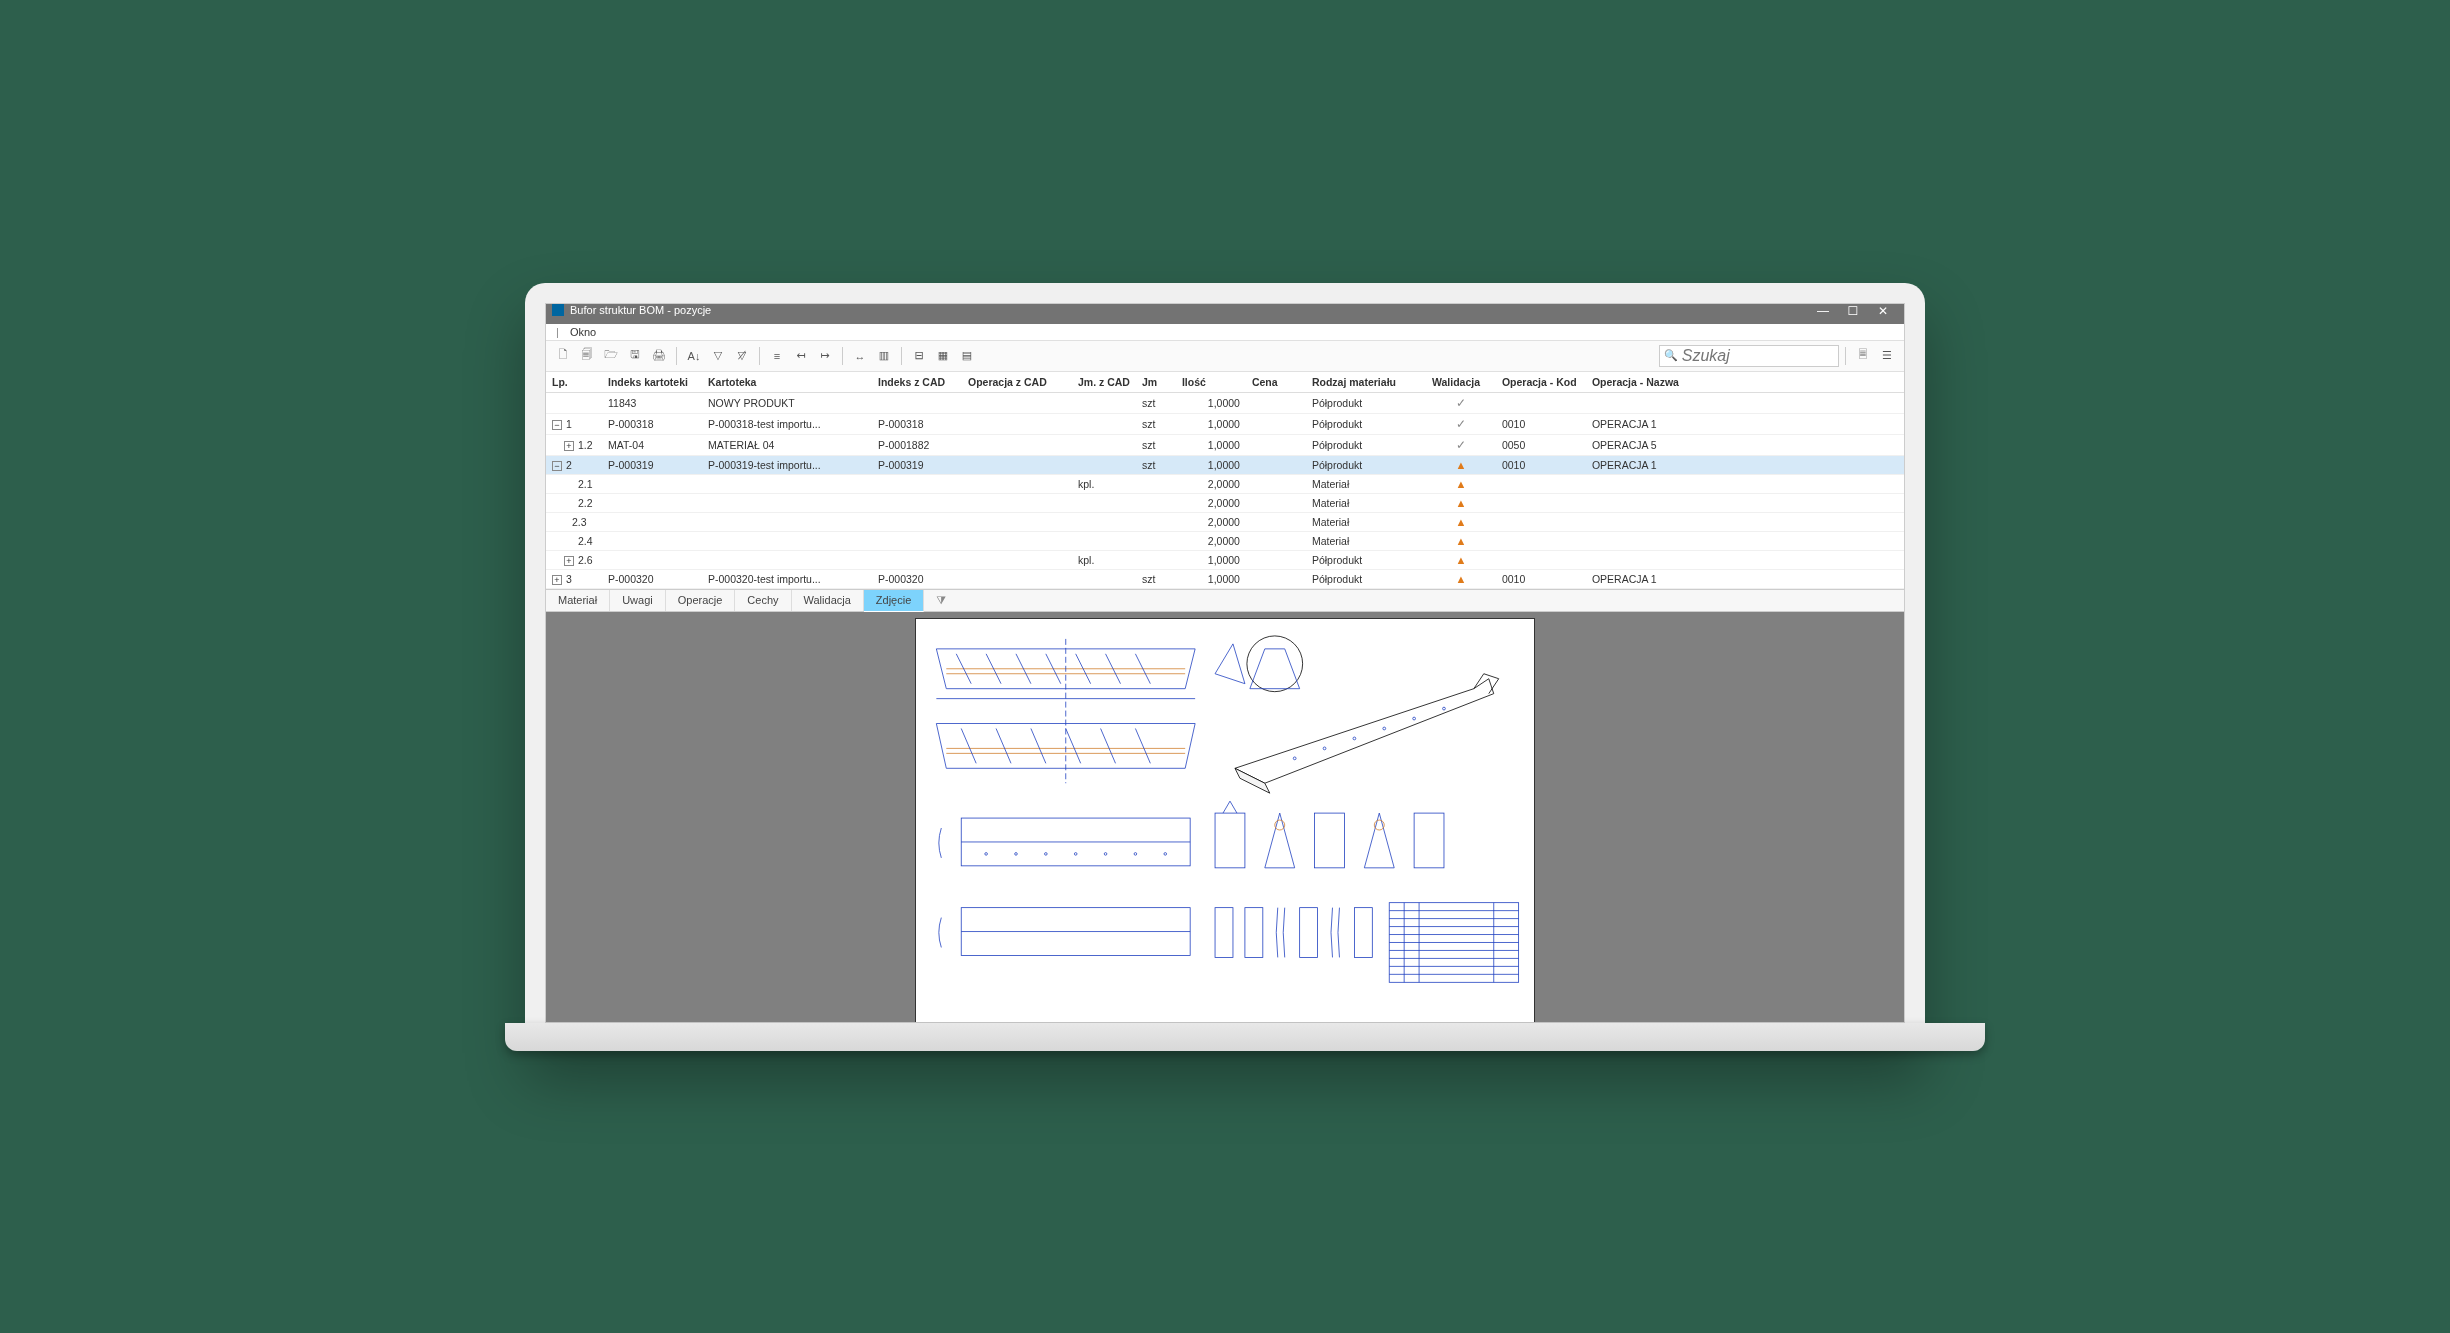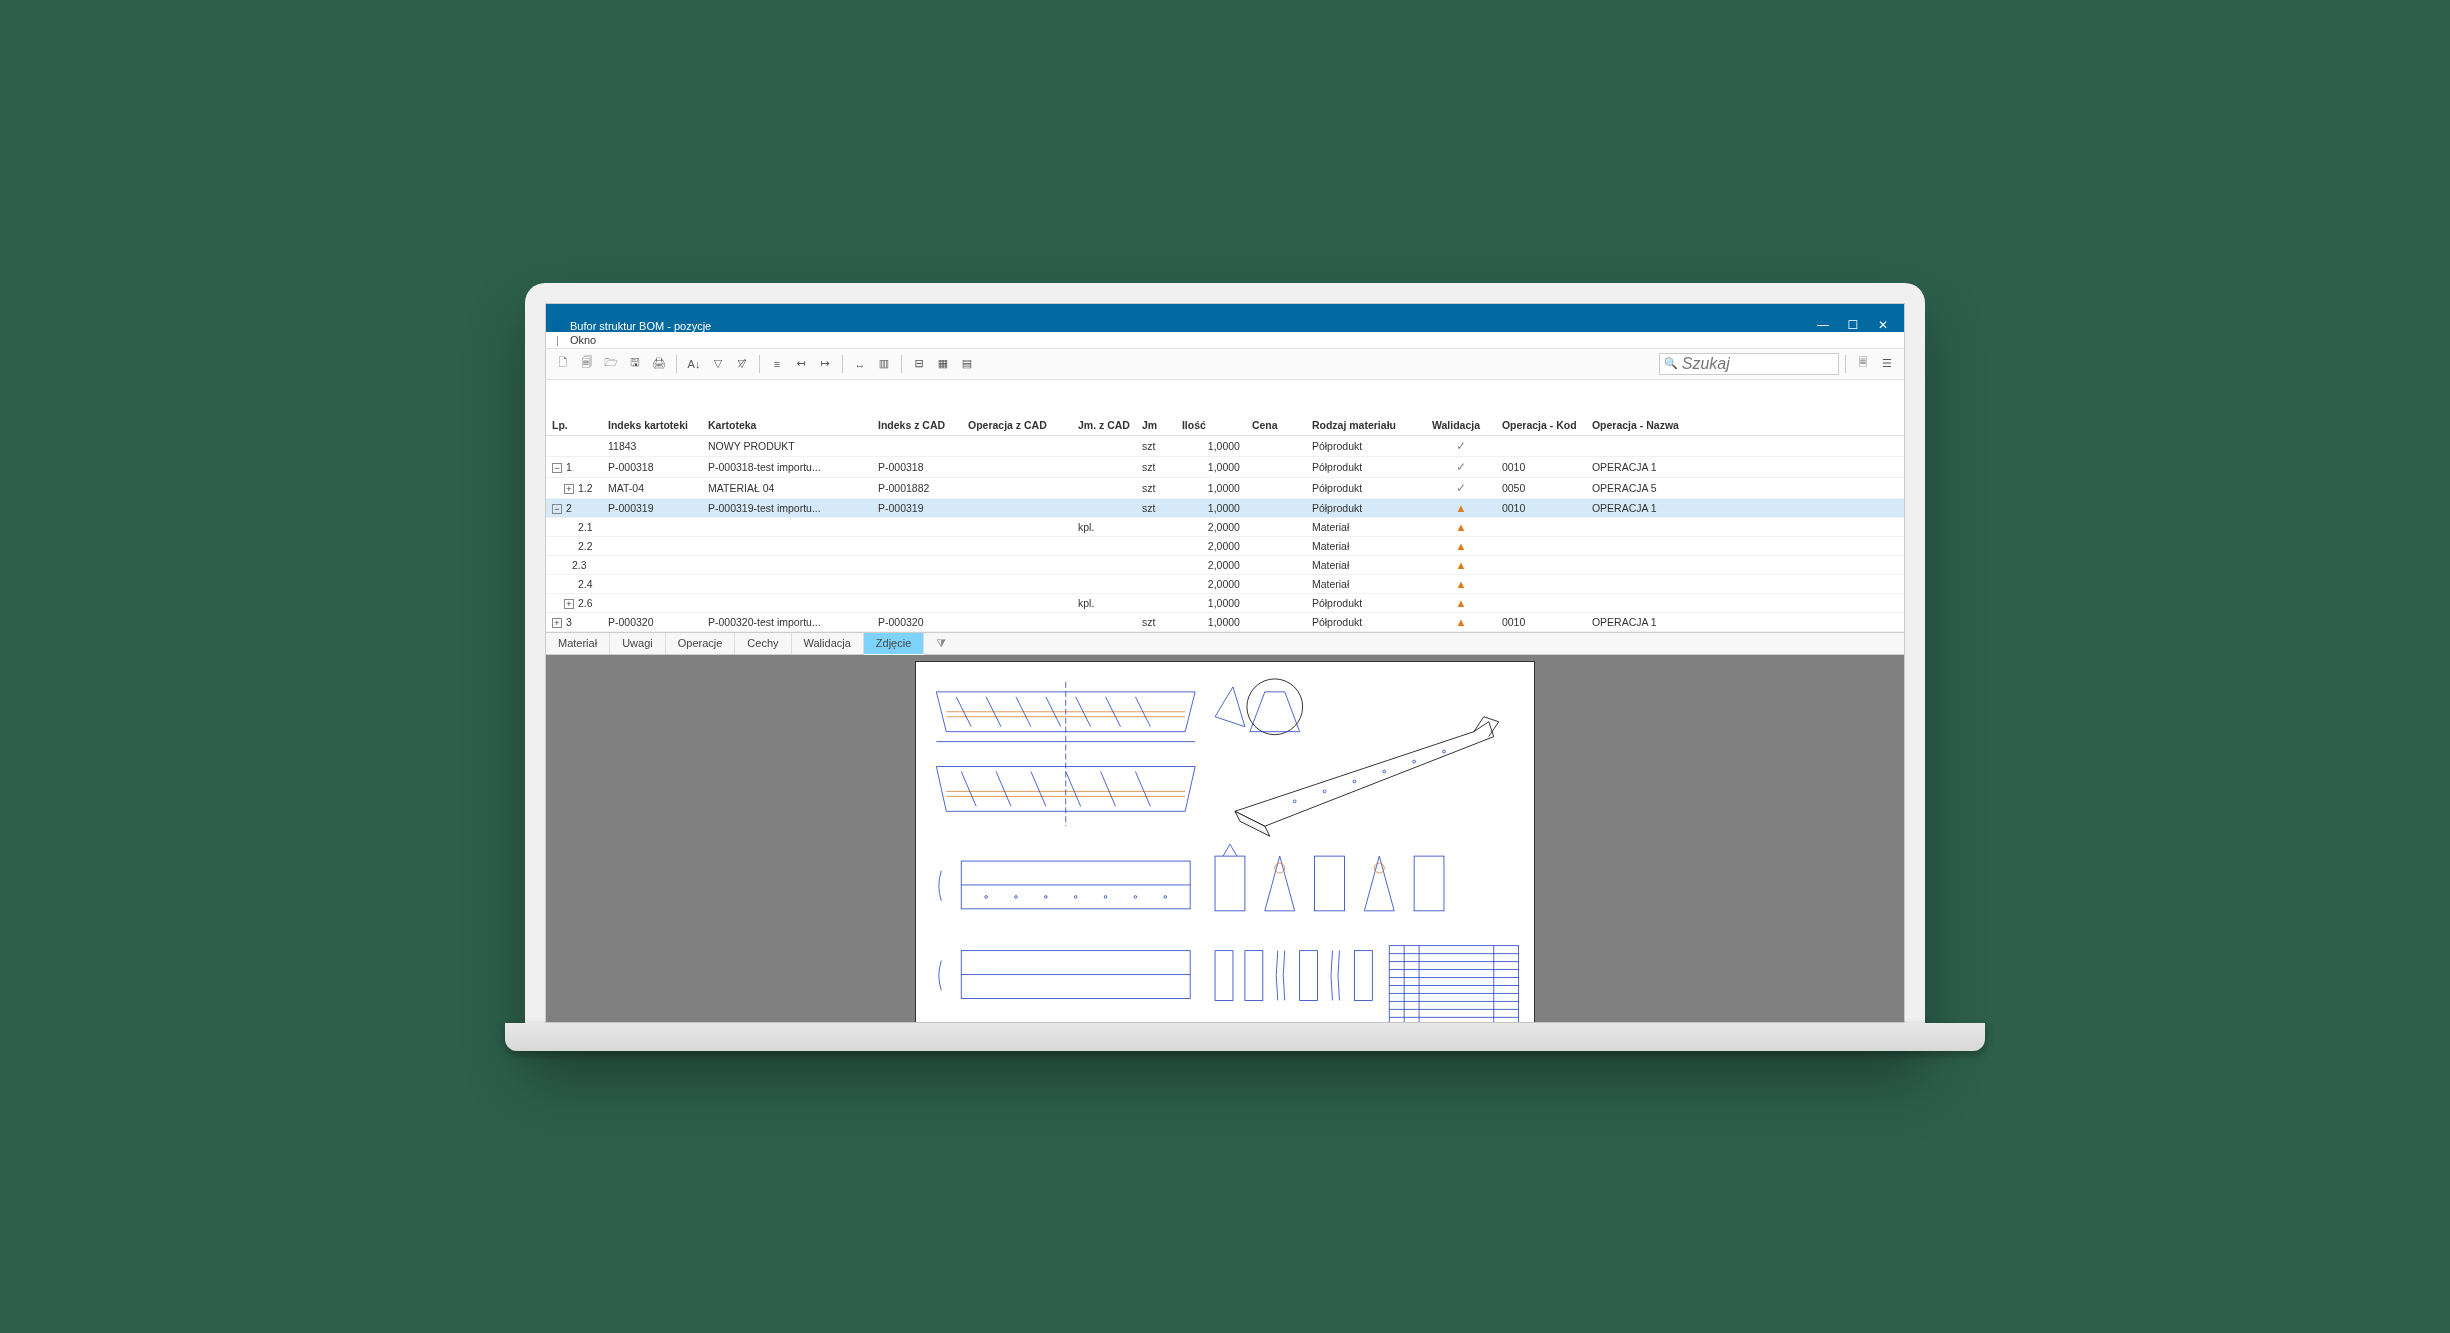--- a/index.html
+++ b/index.html
@@ -30,25 +30,25 @@
   }
   .screen {
     background: #fff;
     border: 1px solid #ccc;
     height: 720px;
     display: flex;
     flex-direction: column;
     overflow: hidden;
   }
   .titlebar {
-    background: #0369a1;
+    background: #737373;
     color: #fff;
-    height: 28px;
+    height: 20px;
     display: flex;
-    align-items: flex-end;
+    align-items: flex-start;
     padding: 0 6px;
     font-size: 11px;
   }
   .titlebar .icon-sq { width:12px; height:12px; background:#0066a0; margin-right:6px; display:inline-block;}
   .titlebar .spacer { flex:1; }
   .titlebar .winctl { width:30px; text-align:center; cursor:pointer; color:#fff; font-size:12px;}
   .menubar {
     background:#fff;
     border-bottom:1px solid #e0e0e0;
     padding:2px 6px;
@@ -82,21 +82,20 @@
   .grid-area {
     flex: 0 0 auto;
     overflow:auto;
     background:#fff;
   }
   table.grid {
     width:100%;
     border-collapse:collapse;
     font-size:10.5px;
     color:#333;
-    margin-top:35px;
   }
   table.grid th {
     text-align:left;
     padding:4px 6px;
     background:#fff;
     border-bottom:1px solid #ddd;
     font-weight:600;
     white-space:nowrap;
   }
   table.grid td {

